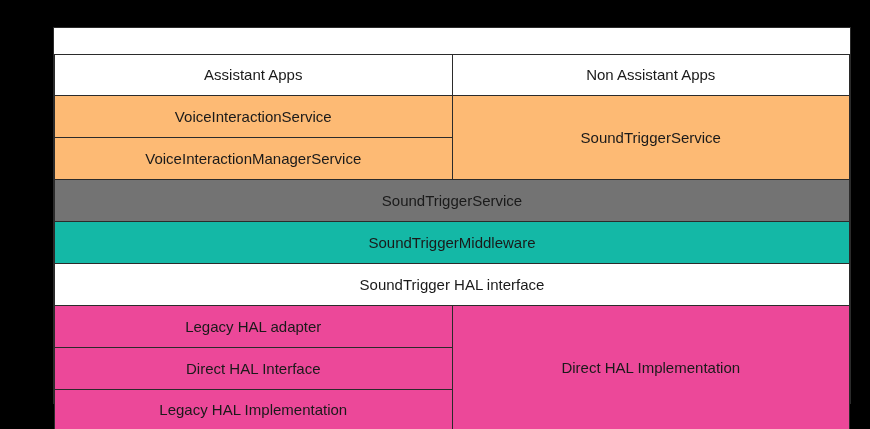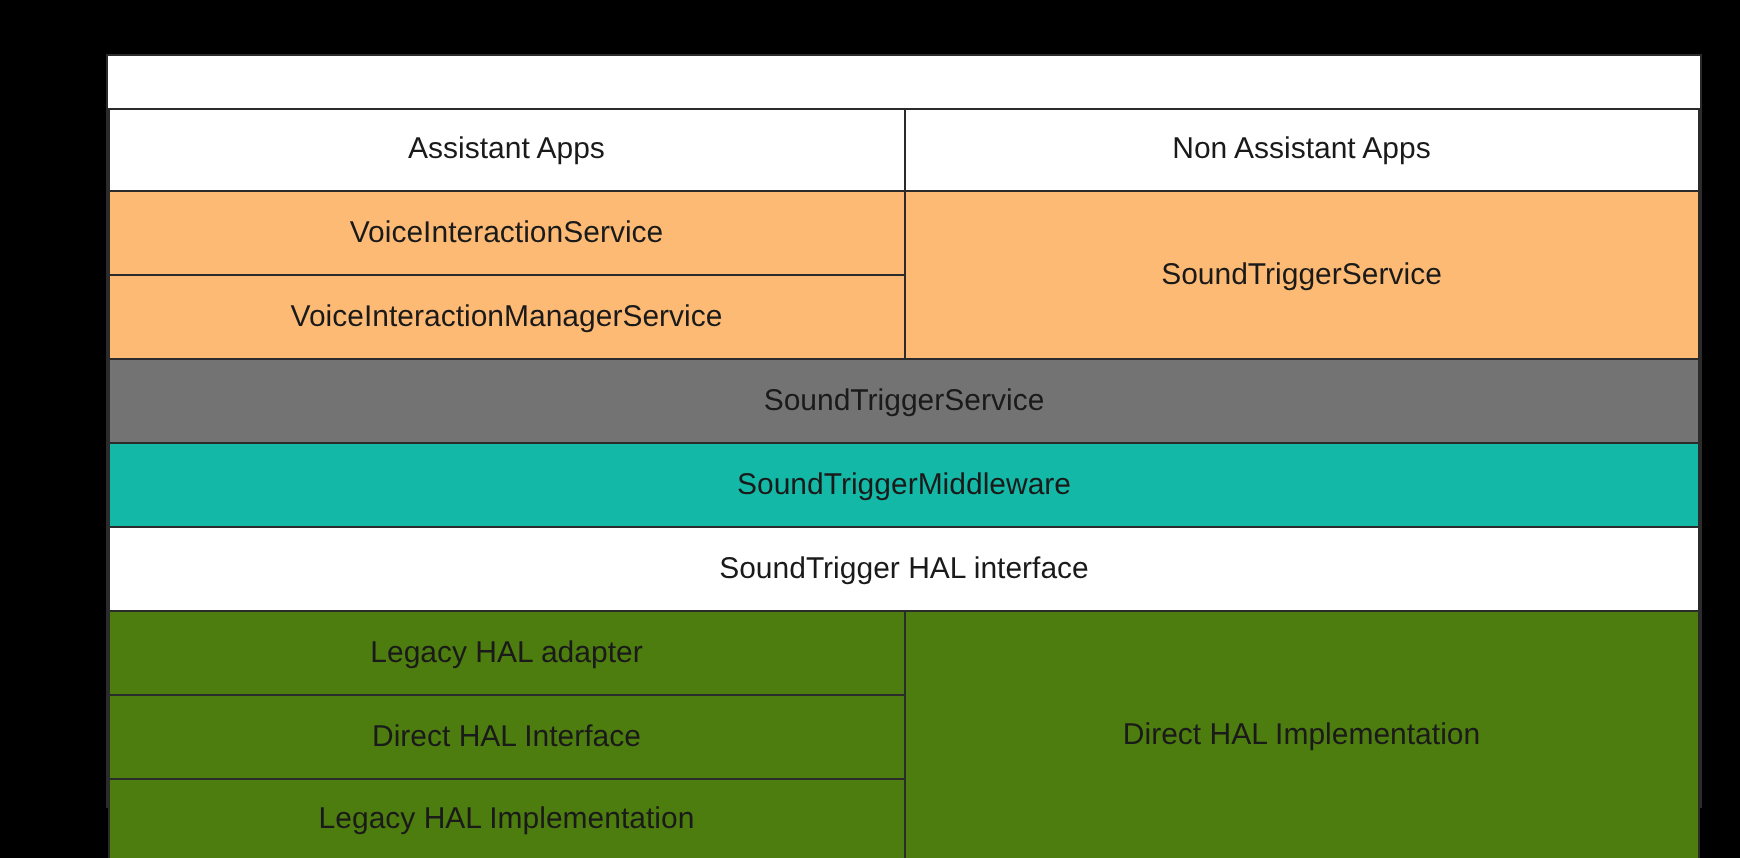--- a/index.html
+++ b/index.html
@@ -45,21 +45,21 @@
     padding: 2px 6px;
     white-space: nowrap;
     overflow: hidden;
   }
 
   
   .fill-white  { background: #ffffff; }
   .fill-peach  { background: #fdba74; }
   .fill-blue   { background: #737373; }
   .fill-yellow { background: #14b8a6; }
-  .fill-green  { background: #4d7c0f; }
+  .fill-green  { background: #ec4899; }
 
   
   .r-head { height: 41px; }
   .r-std  { height: 42px; }
   .r-last { height: 41px; }
 </style>
 </head>
 <body>
 
 <div id="diagram-root">

